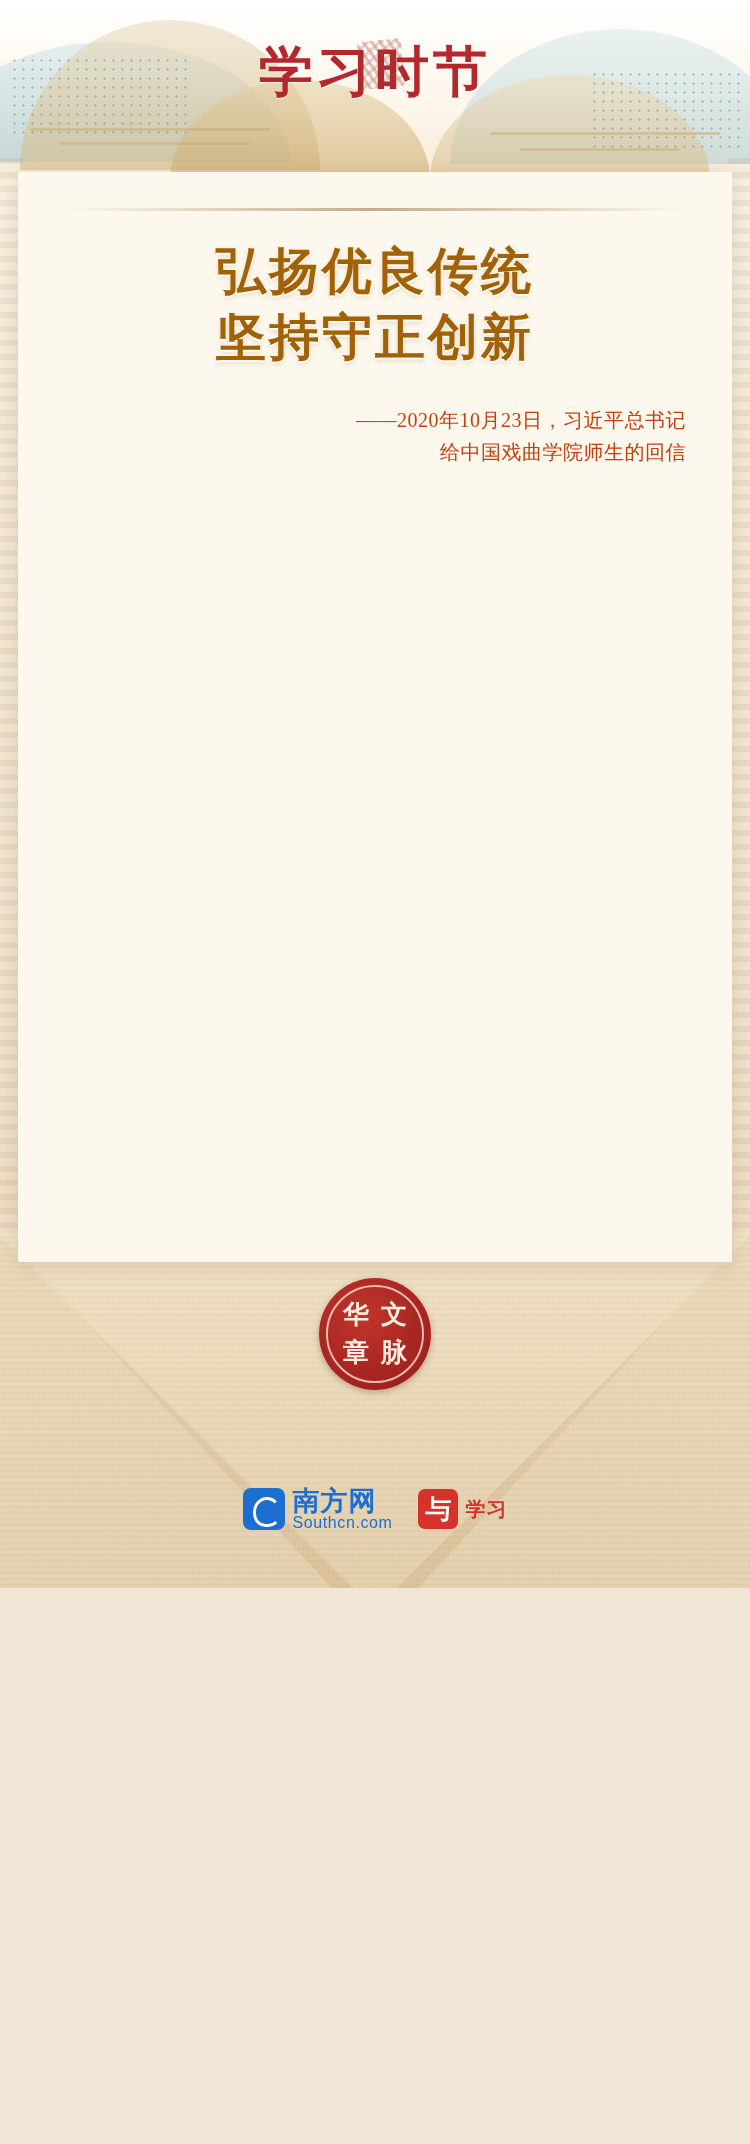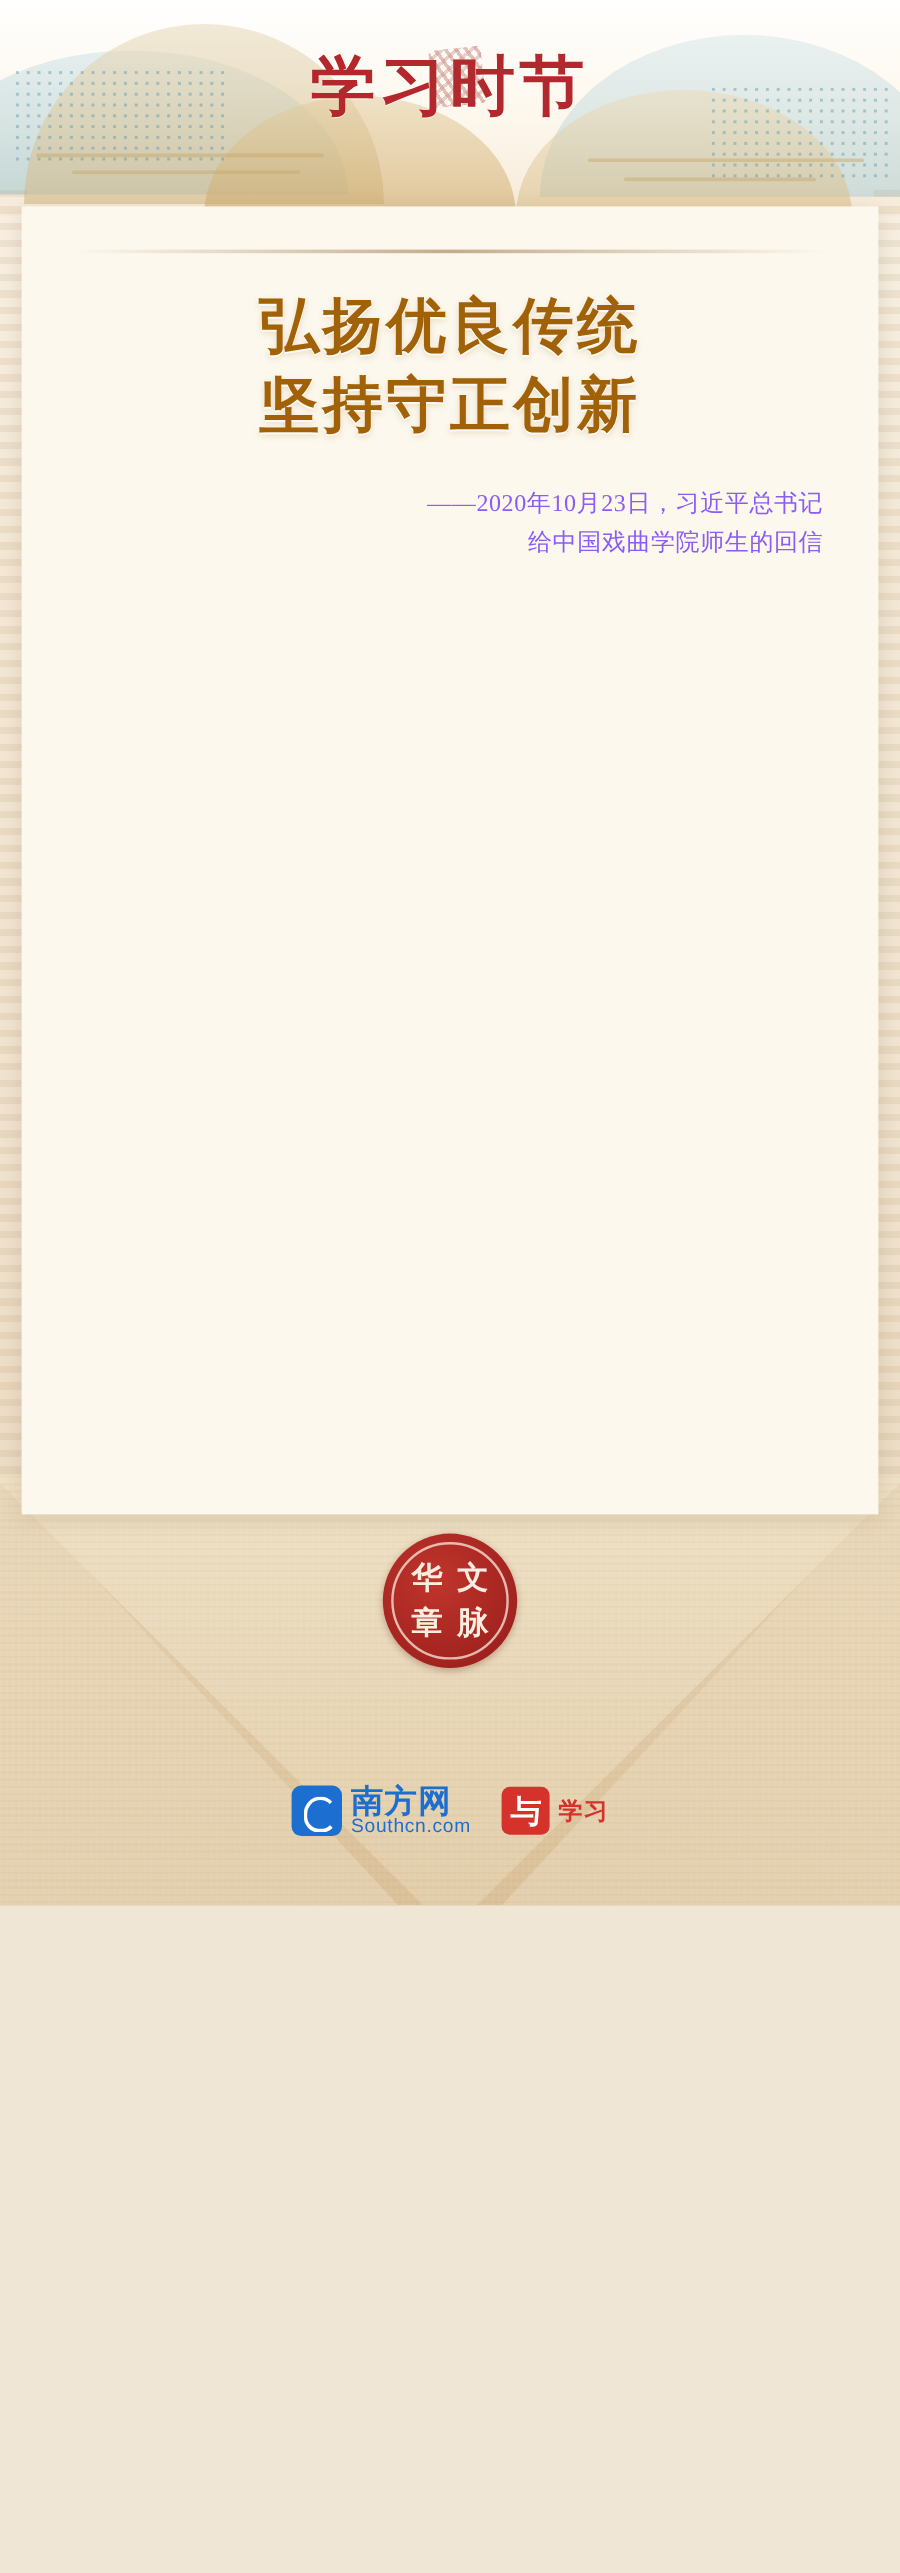--- a/index.html
+++ b/index.html
@@ -145,21 +145,21 @@
     background-image: linear-gradient(to bottom, transparent calc(74px - 1px), rgba(170,140,95,.35) calc(74px - 1px));
     background-size: 100% 74px;
     background-position: 0 6px;
   }
 
   .attribution {
     margin-top: 34px;
     text-align: right;
     font-size: 20px;
     line-height: 32px;
-    color: #8b5cf6;
+    color: #c2410c;
     letter-spacing: .5px;
   }
 
   
   .envelope {
     position: absolute;
     left: 0;
     top: 1230px;
     width: 750px;
     height: 914px;

